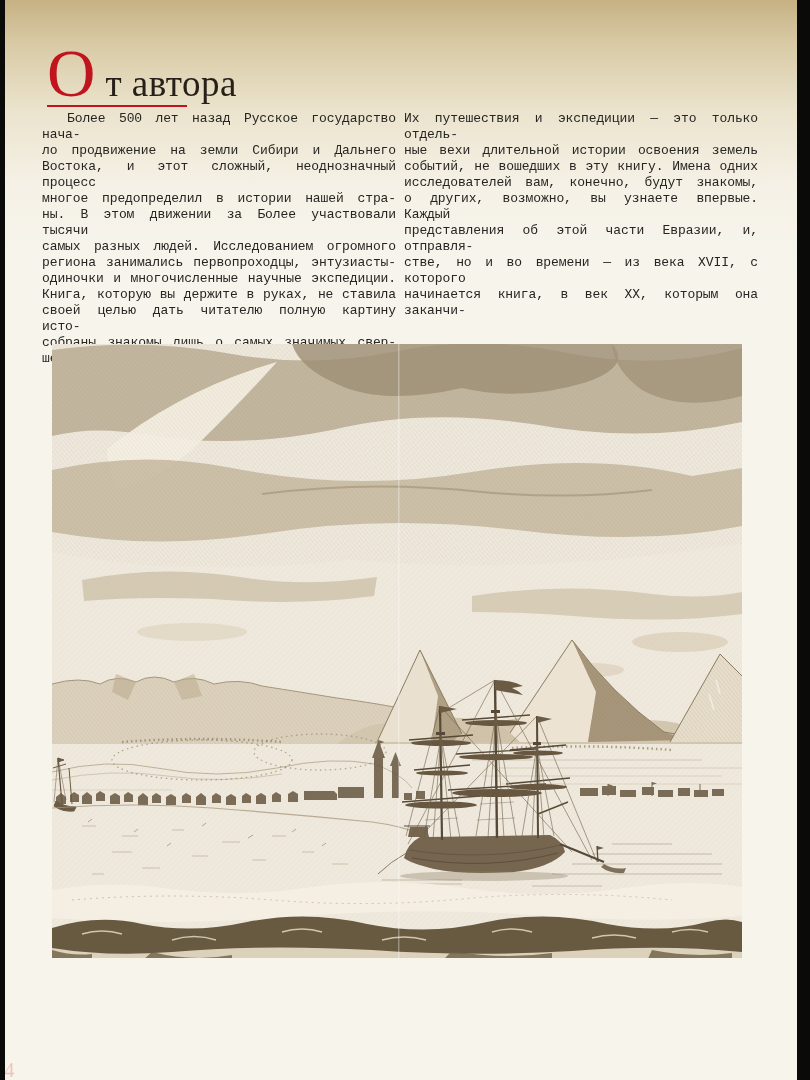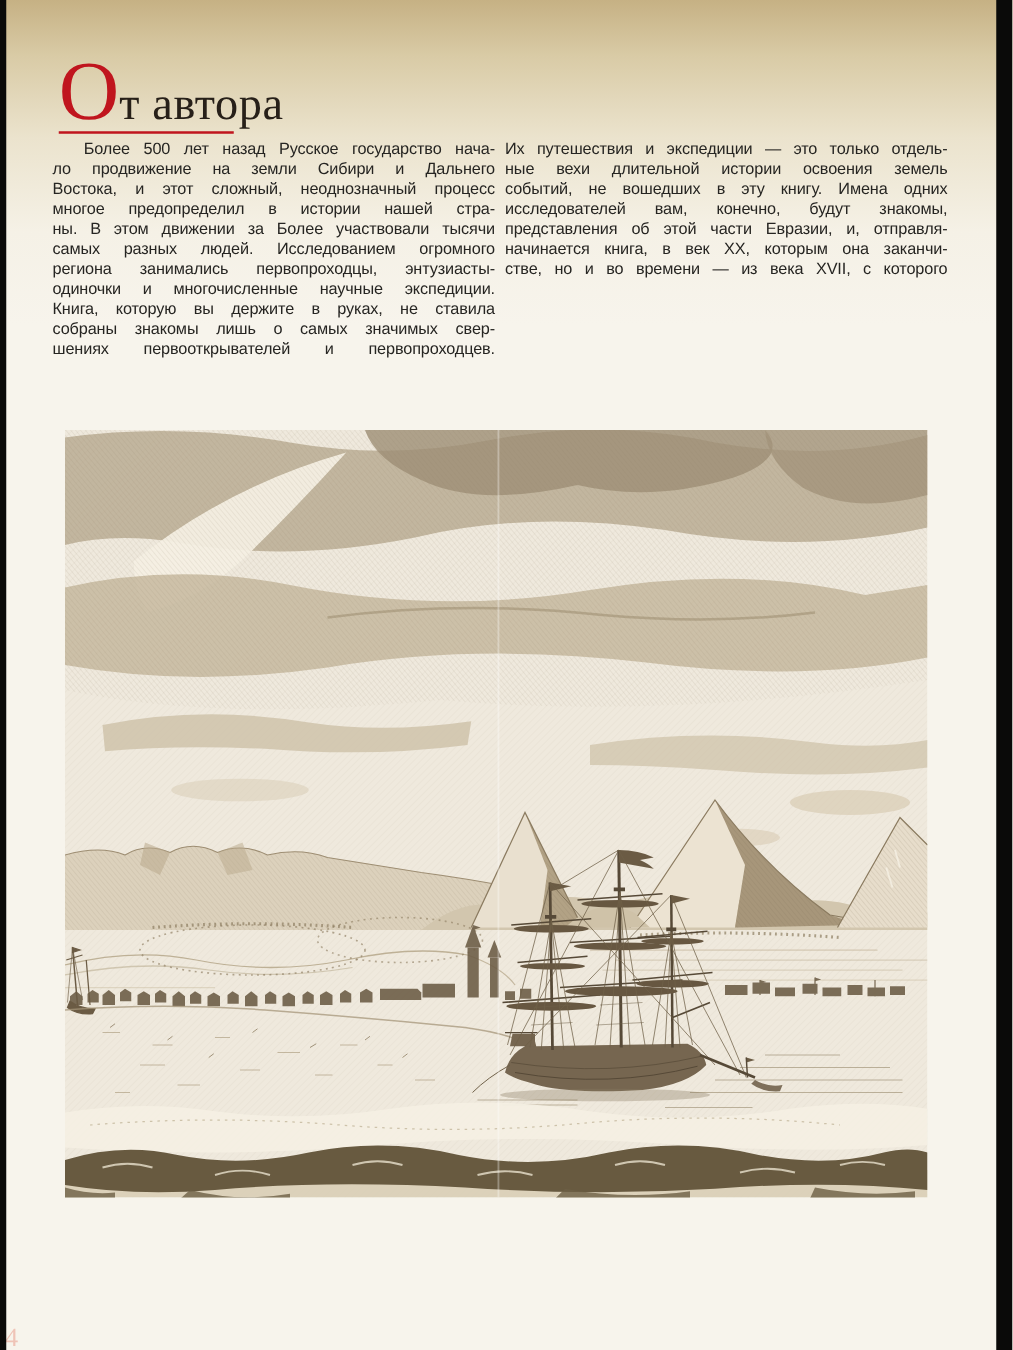--- a/index.html
+++ b/index.html
@@ -12,23 +12,23 @@
     background:linear-gradient(180deg,#c6b184 0%,#d9cba6 45px,#ebe3cd 110px,#f5f1e6 185px,#f7f4ec 260px,#f7f4ec 100%);
   }
   .edge{position:absolute;top:0;bottom:0;background:#0a0a09;z-index:9;}
   .edge-left{left:0;width:5px;}
   .edge-right{right:0;width:13px;}
   .title{
     position:absolute;left:47px;top:40px;margin:0;font-weight:400;
     font-family:"Liberation Serif",serif;color:#272019;line-height:1;white-space:nowrap;
   }
   .title .drop{font-size:67px;color:#c0151e;}
-  .title .rest{font-size:37px;margin-left:0;letter-spacing:.5px;}
+  .title .rest{font-size:37px;margin-left:10px;letter-spacing:.5px;}
   .rule{position:absolute;left:47px;top:105px;width:140px;height:2px;background:#c0151e;}
-  .cols{position:absolute;left:42px;top:111px;width:716px;display:flex;gap:8px;}
+  .cols{position:absolute;left:42px;top:111px;width:716px;display:flex;gap:8px;font-family:Liberation Mono, monospace;}
   .col{width:354px;font-size:13px;line-height:16px;color:#262522;letter-spacing:-0.1px;}
   .line{text-align:justify;text-align-last:justify;}
   .line.flush{text-align-last:left;}
   .line.indent{text-indent:25px;}
   .engraving{position:absolute;left:52px;top:344px;width:690px;height:614px;margin:0;}
   .engraving svg{display:block;width:100%;height:100%;}
   .pagenum{
     position:absolute;left:4px;top:1058px;font-family:"Liberation Serif",serif;
     font-size:21px;color:#e0604a;opacity:.32;
   }
@@ -44,31 +44,33 @@
     <div class="col">
         <div class="line indent">Более 500 лет назад Русское государство нача-</div>
         <div class="line">ло продвижение на земли Сибири и Дальнего</div>
         <div class="line">Востока, и этот сложный, неоднозначный процесс</div>
         <div class="line">многое предопределил в истории нашей стра-</div>
         <div class="line">ны. В этом движении за Более участвовали тысячи</div>
         <div class="line">самых разных людей. Исследованием огромного</div>
         <div class="line">региона занимались первопроходцы, энтузиасты-</div>
         <div class="line">одиночки и многочисленные научные экспедиции.</div>
         <div class="line">Книга, которую вы держите в руках, не ставила</div>
+        <div class="line">своей целью дать читателю полную картину исто-</div>
         <div class="line">собраны знакомы лишь о самых значимых свер-</div>
         <div class="line">шениях первооткрывателей и первопроходцев.</div>
       </div>
     <div class="col">
         <div class="line">Их путешествия и экспедиции — это только отдель-</div>
         <div class="line">ные вехи длительной истории освоения земель</div>
         <div class="line">событий, не вошедших в эту книгу. Имена одних</div>
         <div class="line">исследователей вам, конечно, будут знакомы,</div>
+        <div class="line">о других, возможно, вы узнаете впервые. Каждый</div>
         <div class="line">представления об этой части Евразии, и, отправля-</div>
+        <div class="line">стве, но и во времени — из века XVII, с которого</div>
         <div class="line">начинается книга, в век XX, которым она заканчи-</div>
-        <div class="line">стве, но и во времени — из века XVII, с которого</div>
       </div>
   </div>
 
   <figure class="engraving" aria-label="Старинная сепийная гравюра: трёхмачтовый парусный корабль у побережья, прибрежное поселение с церковью и острые горные вершины на фоне облачного неба">
     <svg viewBox="0 0 690 614" preserveAspectRatio="none">
       <defs>
         <pattern id="htex" width="4" height="4" patternUnits="userSpaceOnUse" patternTransform="rotate(45)">
           <line x1="0" y1="0" x2="0" y2="4" stroke="#9b8c72" stroke-width="0.7"></line>
         </pattern>
         <pattern id="hd" width="3" height="3" patternUnits="userSpaceOnUse" patternTransform="rotate(-40)">

